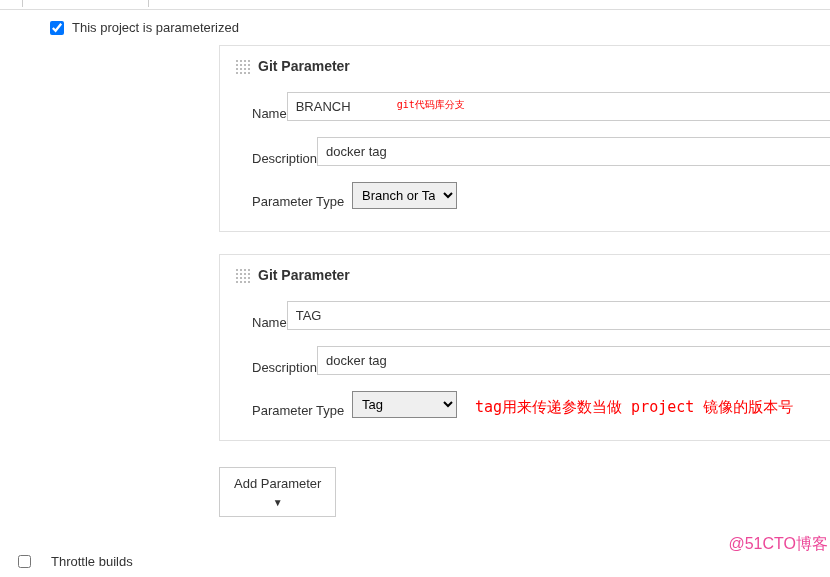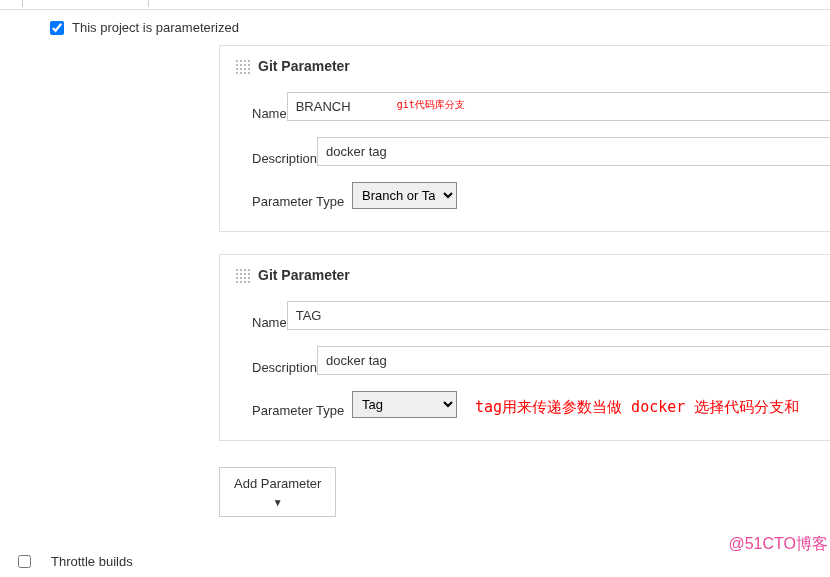--- a/index.html
+++ b/index.html
@@ -218,21 +218,21 @@
         <input type="text" class="text-input" value="docker tag" style="">
       </div>
     </div>
     <div class="field-row">
       <div class="field-label">Parameter Type</div>
       <div class="field-input">
         <select class="type-select">
           <option>Tag</option>
         </select>
       </div>
-      <div class="annotation">tag用来传递参数当做 docker 选择代码分支和</div>
+      <div class="annotation">tag用来传递参数当做 project 镜像的版本号</div>
     </div>
   </div>
 
   <div class="add-param-row">
     <button class="add-btn">
       <span>Add Parameter</span>
       <span class="caret">▼</span>
     </button>
   </div>
 

